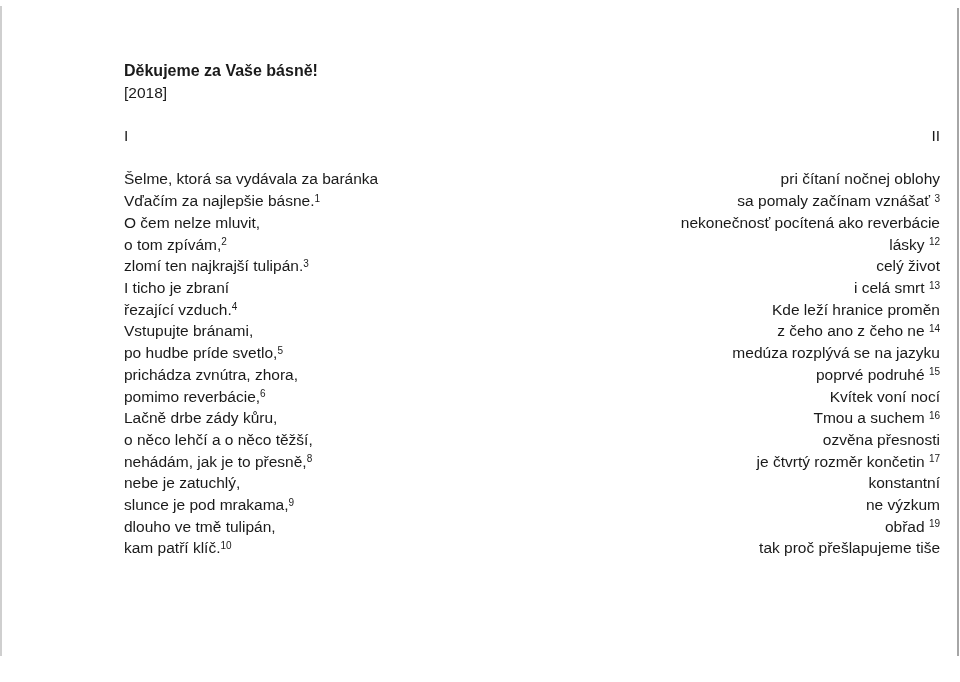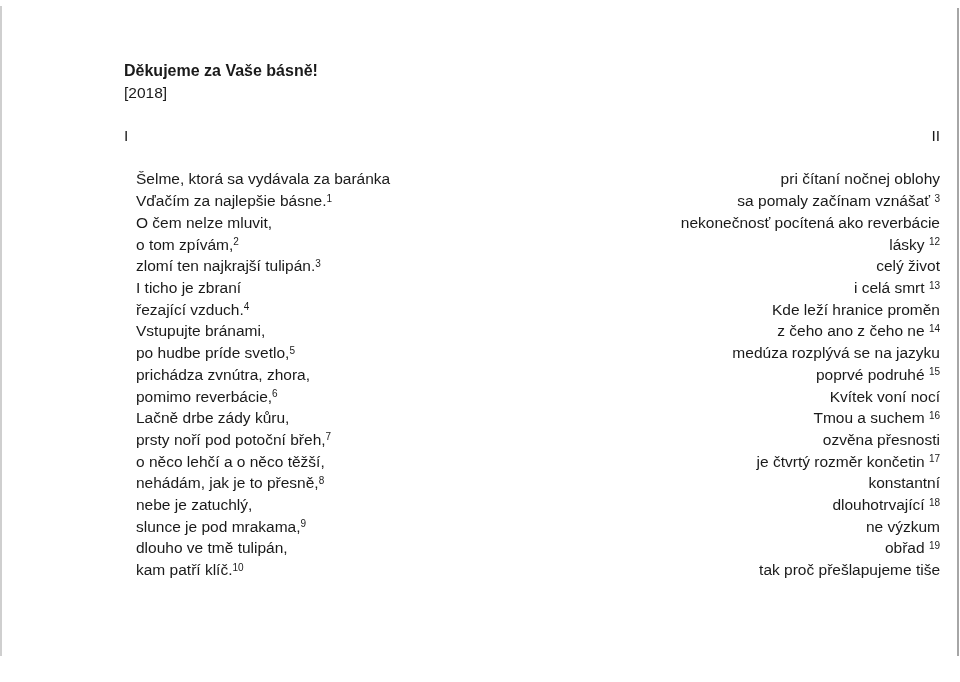--- a/index.html
+++ b/index.html
@@ -67,21 +67,20 @@
   }
   .col-heading {
     line-height: 21.7px;
   }
   .poem-line {
     line-height: 21.7px;
     white-space: pre;
   }
   .line-text {
     white-space: pre;
-    margin-left: 12px;
   }
   sup.line-sup {
     font-size: 10px;
     line-height: 0;
     vertical-align: baseline;
     position: relative;
     top: -4.5px;
   }
 </style>
 </head>
@@ -107,21 +106,20 @@
             <div class="poem-line"><span class="line-text">O čem nelze mluvit,</span></div>
             <div class="poem-line"><span class="line-text">o tom zpívám,</span><sup class="line-sup">2</sup></div>
             <div class="poem-line"><span class="line-text">zlomí ten najkrajší tulipán.</span><sup class="line-sup">3</sup></div>
             <div class="poem-line"><span class="line-text">I ticho je zbraní</span></div>
             <div class="poem-line"><span class="line-text">řezající vzduch.</span><sup class="line-sup">4</sup></div>
             <div class="poem-line"><span class="line-text">Vstupujte bránami,</span></div>
             <div class="poem-line"><span class="line-text">po hudbe príde svetlo,</span><sup class="line-sup">5</sup></div>
             <div class="poem-line"><span class="line-text">prichádza zvnútra, zhora,</span></div>
             <div class="poem-line"><span class="line-text">pomimo reverbácie,</span><sup class="line-sup">6</sup></div>
             <div class="poem-line"><span class="line-text">Lačně drbe zády kůru,</span></div>
-            <div class="poem-line"><span class="line-text">prsty noří pod potoční břeh,</span><sup class="line-sup">7</sup></div>
             <div class="poem-line"><span class="line-text">o něco lehčí a o něco těžší,</span></div>
             <div class="poem-line"><span class="line-text">nehádám, jak je to přesně,</span><sup class="line-sup">8</sup></div>
             <div class="poem-line"><span class="line-text">nebe je zatuchlý,</span></div>
             <div class="poem-line"><span class="line-text">slunce je pod mrakama,</span><sup class="line-sup">9</sup></div>
             <div class="poem-line"><span class="line-text">dlouho ve tmě tulipán,</span></div>
             <div class="poem-line"><span class="line-text">kam patří klíč.</span><sup class="line-sup">10</sup></div>
           </div>
       </section>
 
       <section class="column col-2">
@@ -136,21 +134,20 @@
             <div class="poem-line"><span class="line-text">i celá smrt </span><sup class="line-sup">13</sup></div>
             <div class="poem-line"><span class="line-text">Kde leží hranice proměn</span></div>
             <div class="poem-line"><span class="line-text">z čeho ano z čeho ne </span><sup class="line-sup">14</sup></div>
             <div class="poem-line"><span class="line-text">medúza rozplývá se na jazyku</span></div>
             <div class="poem-line"><span class="line-text">poprvé podruhé </span><sup class="line-sup">15</sup></div>
             <div class="poem-line"><span class="line-text">Kvítek voní nocí</span></div>
             <div class="poem-line"><span class="line-text">Tmou a suchem </span><sup class="line-sup">16</sup></div>
             <div class="poem-line"><span class="line-text">ozvěna přesnosti</span></div>
             <div class="poem-line"><span class="line-text">je čtvrtý rozměr končetin </span><sup class="line-sup">17</sup></div>
             <div class="poem-line"><span class="line-text">konstantní</span></div>
-            <div class="poem-line"><span class="line-text">dlouhotrvající </span><sup class="line-sup">18</sup></div>
             <div class="poem-line"><span class="line-text">ne výzkum</span></div>
             <div class="poem-line"><span class="line-text">obřad </span><sup class="line-sup">19</sup></div>
             <div class="poem-line"><span class="line-text">tak proč přešlapujeme tiše</span></div>
           </div>
       </section>
     </div>
   </div>
 </div>
 
 </body></html>

